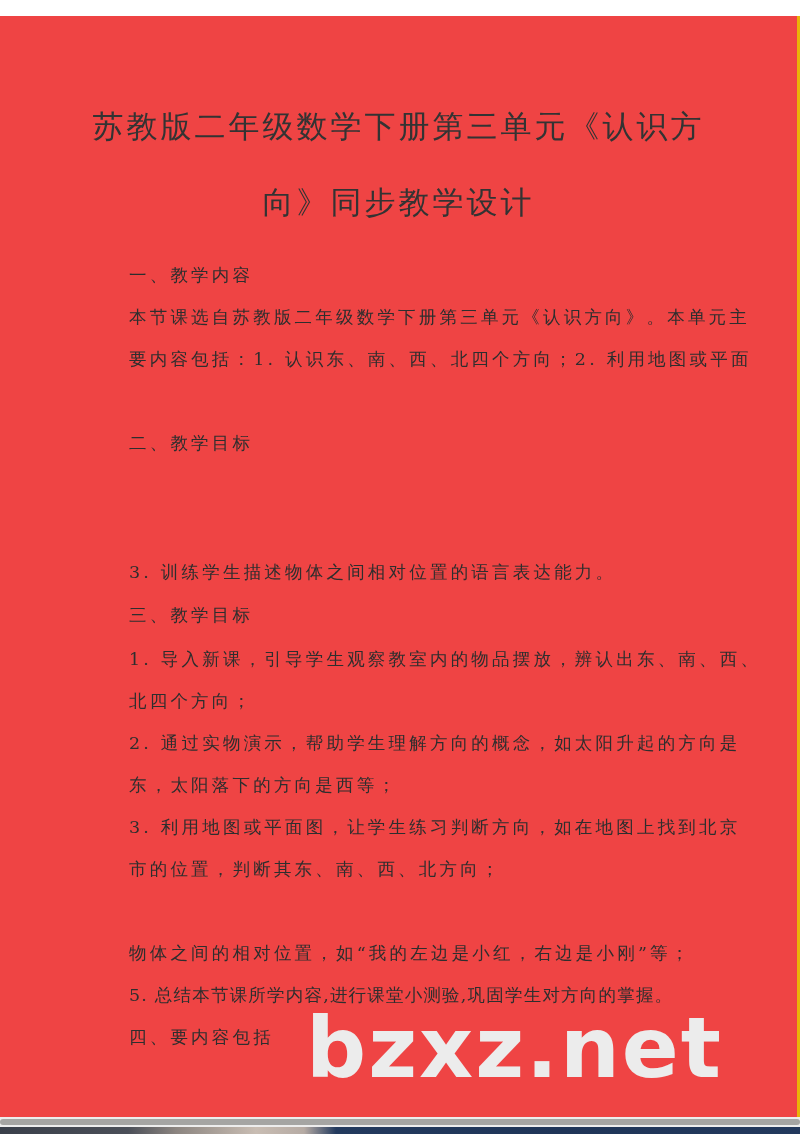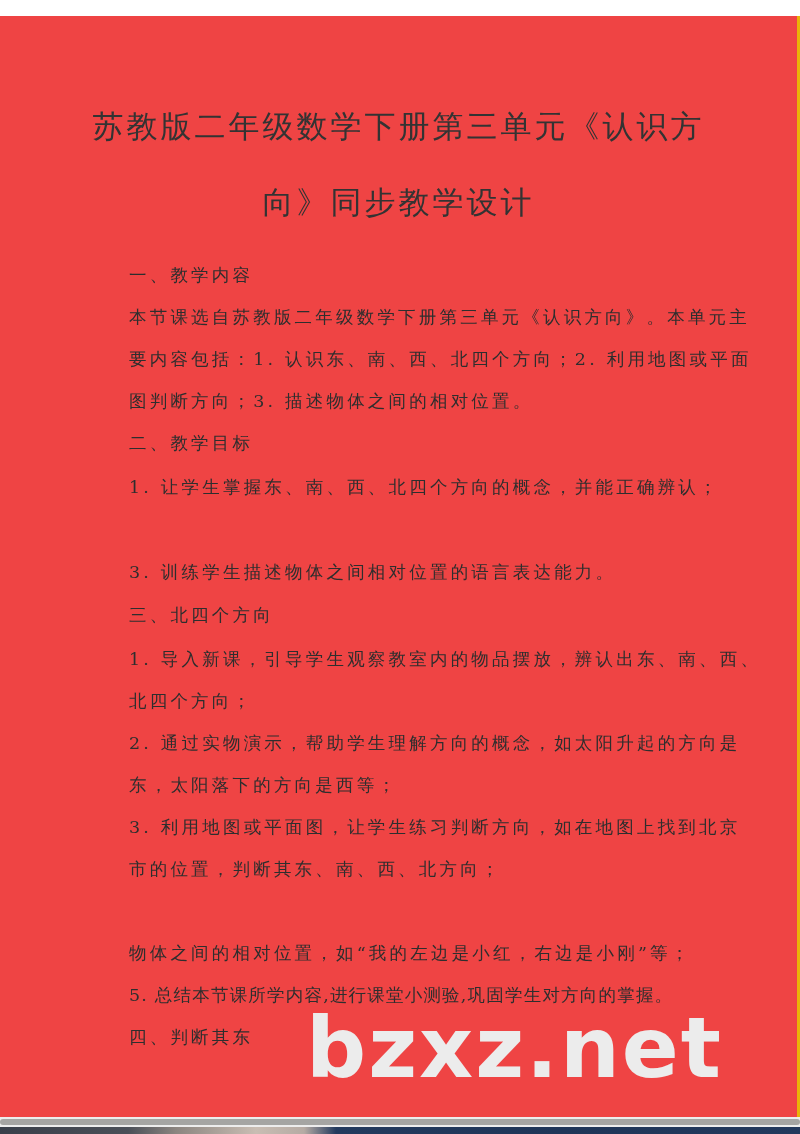--- a/index.html
+++ b/index.html
@@ -90,36 +90,34 @@
 </head>
 <body>
 
 <div class="page">
   <h1 class="title l1">苏教版二年级数学下册第三单元《认识方</h1>
   <h1 class="title l2">向》同步教学设计</h1>
 
   <p class="line heading" style="top:230px">一、教学内容</p>
   <p class="line" style="top:272px">本节课选自苏教版二年级数学下册第三单元《认识方向》。本单元主</p>
   <p class="line" style="top:314px">要内容包括：1. 认识东、南、西、北四个方向；2. 利用地图或平面</p>
-  <p class="line" style="top:356px">图判断方向；3. 描述物体之间的相对位置。</p>
 
   <p class="line heading" style="top:398px">二、教学目标</p>
-  <p class="line" style="top:442px">1. 让学生掌握东、南、西、北四个方向的概念，并能正确辨认；</p>
   <p class="line" style="top:527px">3. 训练学生描述物体之间相对位置的语言表达能力。</p>
 
-  <p class="line heading" style="top:570px">三、北四个方向</p>
+  <p class="line heading" style="top:570px">三、教学目标</p>
   <p class="line" style="top:614px">1. 导入新课，引导学生观察教室内的物品摆放，辨认出东、南、西、</p>
   <p class="line" style="top:656px">北四个方向；</p>
   <p class="line" style="top:698px">2. 通过实物演示，帮助学生理解方向的概念，如太阳升起的方向是</p>
   <p class="line" style="top:740px">东，太阳落下的方向是西等；</p>
   <p class="line" style="top:782px">3. 利用地图或平面图，让学生练习判断方向，如在地图上找到北京</p>
   <p class="line" style="top:824px">市的位置，判断其东、南、西、北方向；</p>
   <p class="line" style="top:908px">物体之间的相对位置，如“我的左边是小红，右边是小刚”等；</p>
   <p class="line tight" style="top:950px">5. 总结本节课所学内容,进行课堂小测验,巩固学生对方向的掌握。</p>
 
-  <p class="line heading" style="top:992px">四、判断其东</p>
+  <p class="line heading" style="top:992px">四、要内容包括</p>
 
   <div class="watermark">bzxz.net</div>
 </div>
 
 <div class="scroll-track"></div>
 <div class="scrollbar"></div>
 <div class="bottom-strip"></div>
 
 </body></html>

